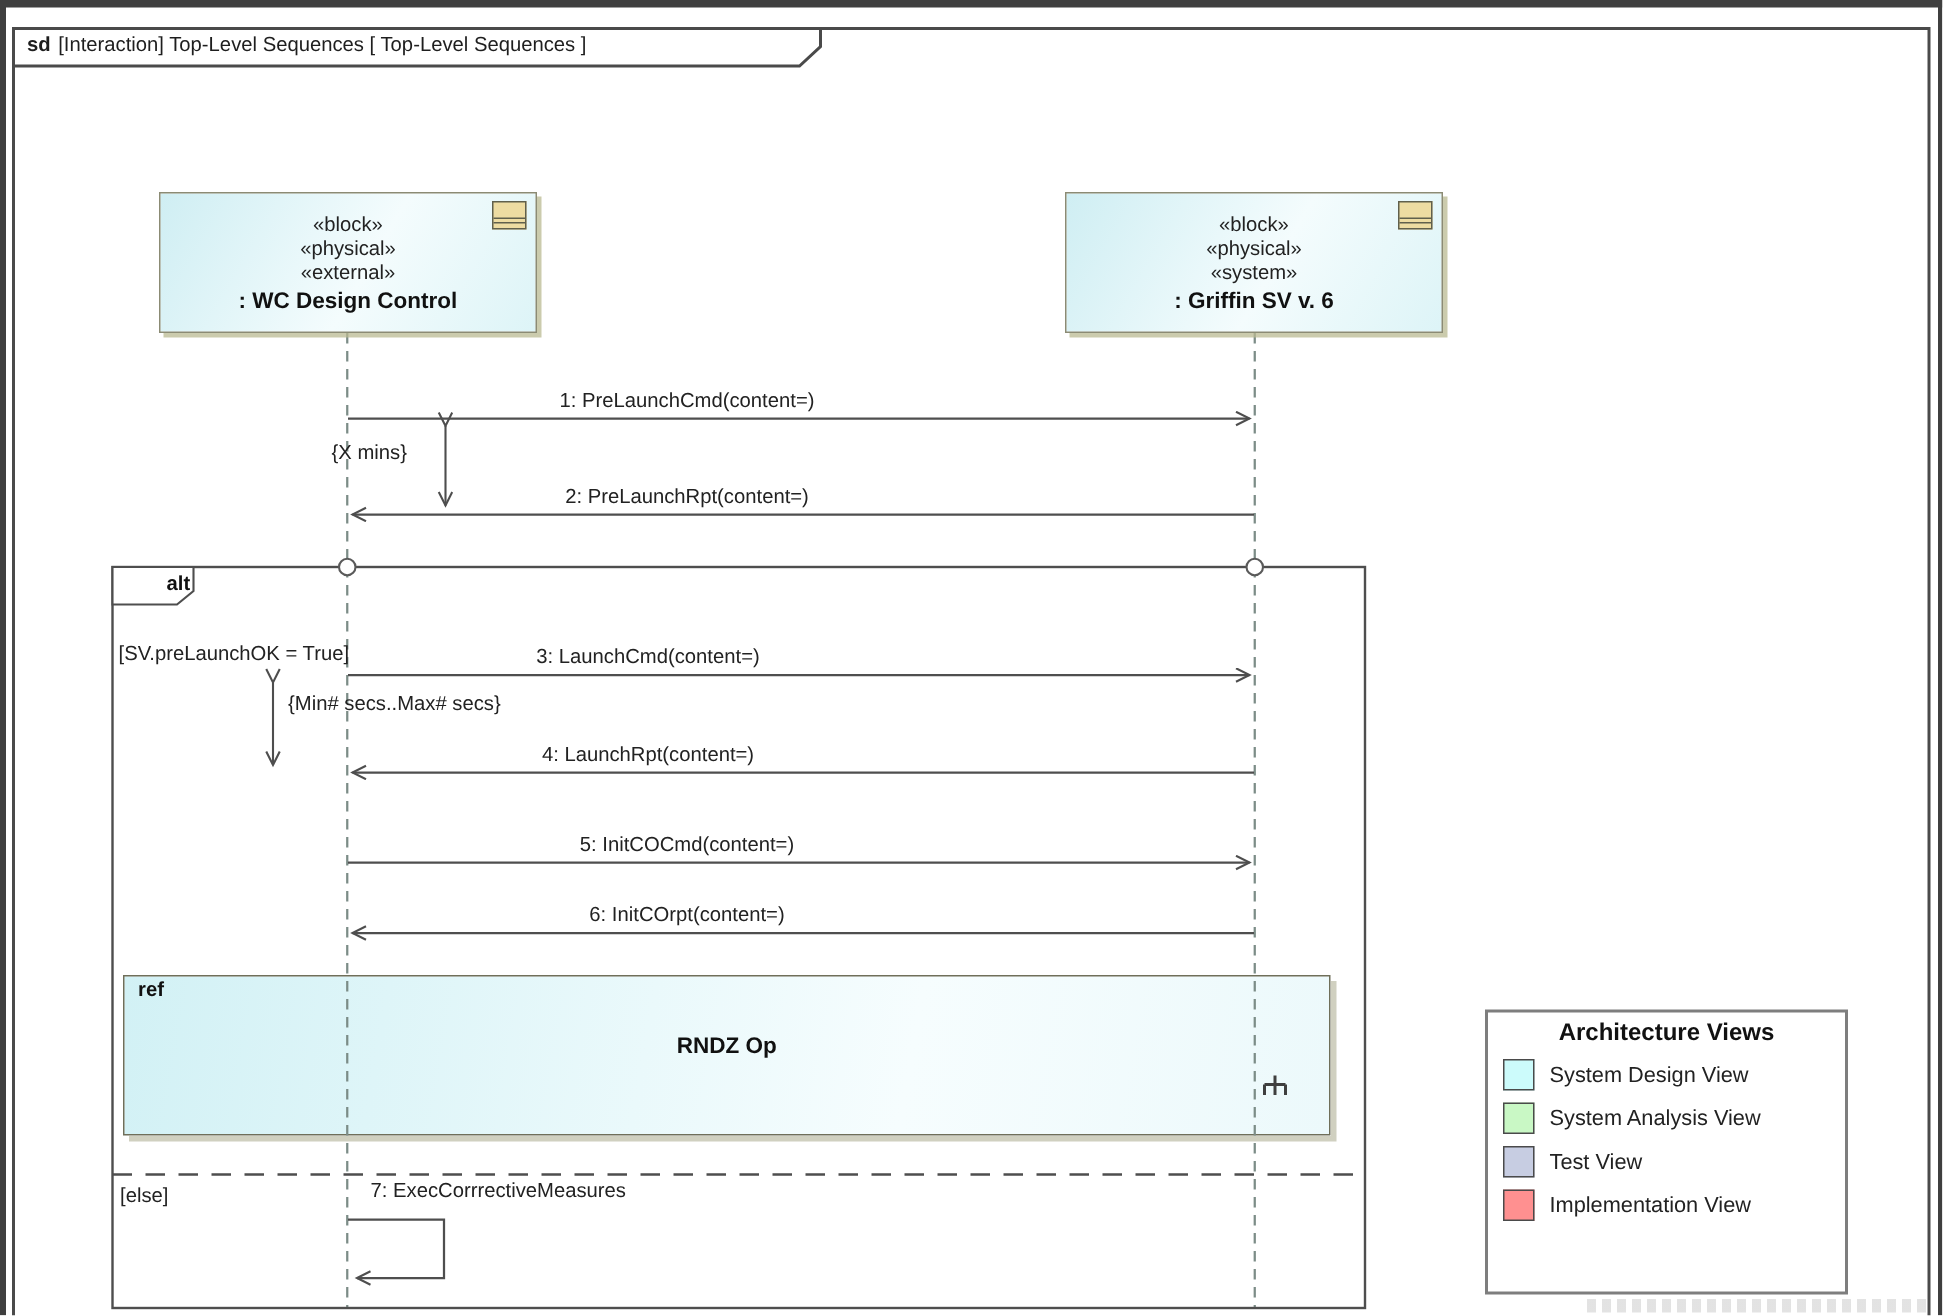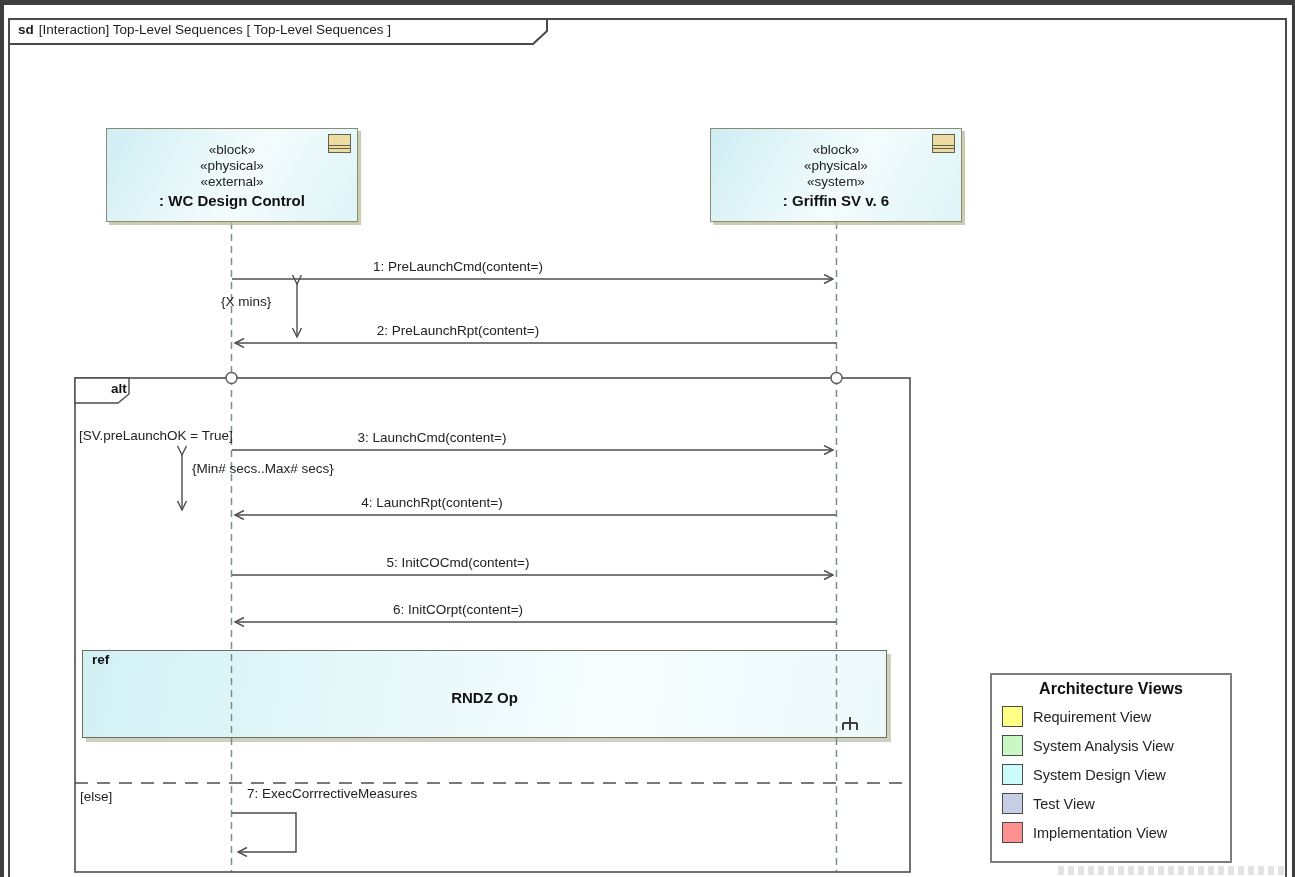--- a/index.html
+++ b/index.html
@@ -25,21 +25,21 @@
     display:flex;flex-direction:column;align-items:center;justify-content:center;
     text-align:center;line-height:16px;}
   .head .st{font-size:13.5px;color:#222;}
   .head .hname{font-size:15px;font-weight:bold;margin-top:3px;color:#111;}
   .blk-icon{position:absolute;top:5px;right:6px;width:23px;height:19px;background:#eddca2;
     border:1.5px solid #60604c;box-sizing:border-box;}
   .blk-icon::before{content:"";position:absolute;left:0;right:0;bottom:6px;height:1.5px;background:#60604c;}
   .blk-icon::after{content:"";position:absolute;left:0;right:0;bottom:3px;height:1.5px;background:#60604c;}
 
   
-  .ref-box{position:absolute;left:82px;top:650px;width:805px;height:88px;box-sizing:border-box;
+  .ref-box{position:absolute;left:82px;top:650px;width:805px;height:107px;box-sizing:border-box;
     border:1px solid #6f6f5a;background:linear-gradient(100deg,#d2f1f5 0%,#f6fdfe 65%,#ecf9fb 100%);
     box-shadow:4px 4px 0 rgba(170,170,140,.55);}
   .ref-name{position:absolute;left:0;right:0;top:38px;text-align:center;
     font-size:15px;font-weight:bold;color:#111;}
   .rake{position:absolute;right:26px;top:64px;}
 
   svg.overlay{position:absolute;left:0;top:0;pointer-events:none;}
 
   .lbl{position:absolute;font-size:13.5px;white-space:nowrap;color:#222;}
   .center{transform:translateX(-50%);}
@@ -142,30 +142,26 @@
   <div class="lbl" style="left:192px;top:461px;">{Min# secs..Max# secs}</div>
 
   <div class="op-label" style="left:86px;top:381px;margin-left:25px;">alt</div>
   <div class="lbl" style="left:79px;top:428px;">[SV.preLaunchOK = True]</div>
   <div class="lbl" style="left:80px;top:789px;">[else]</div>
   <div class="op-label" style="left:92px;top:652px;">ref</div>
 
   <div class="legend">
     <div class="legend-title">Architecture Views</div>
     <div class="legend-row">
-      <div class="swatch" style="background: rgb(255, 255, 133);"></div>
-      <div class="llabel">Requirement View</div>
+      <div class="swatch" style="background: rgb(204, 251, 251);"></div>
+      <div class="llabel">System Design View</div>
     </div>
     <div class="legend-row">
       <div class="swatch" style="background: rgb(201, 248, 197);"></div>
       <div class="llabel">System Analysis View</div>
-    </div>
-    <div class="legend-row">
-      <div class="swatch" style="background: rgb(204, 251, 251);"></div>
-      <div class="llabel">System Design View</div>
     </div>
     <div class="legend-row">
       <div class="swatch" style="background: rgb(199, 205, 226);"></div>
       <div class="llabel">Test View</div>
     </div>
     <div class="legend-row">
       <div class="swatch" style="background: rgb(255, 144, 144);"></div>
       <div class="llabel">Implementation View</div>
     </div>
   </div>

